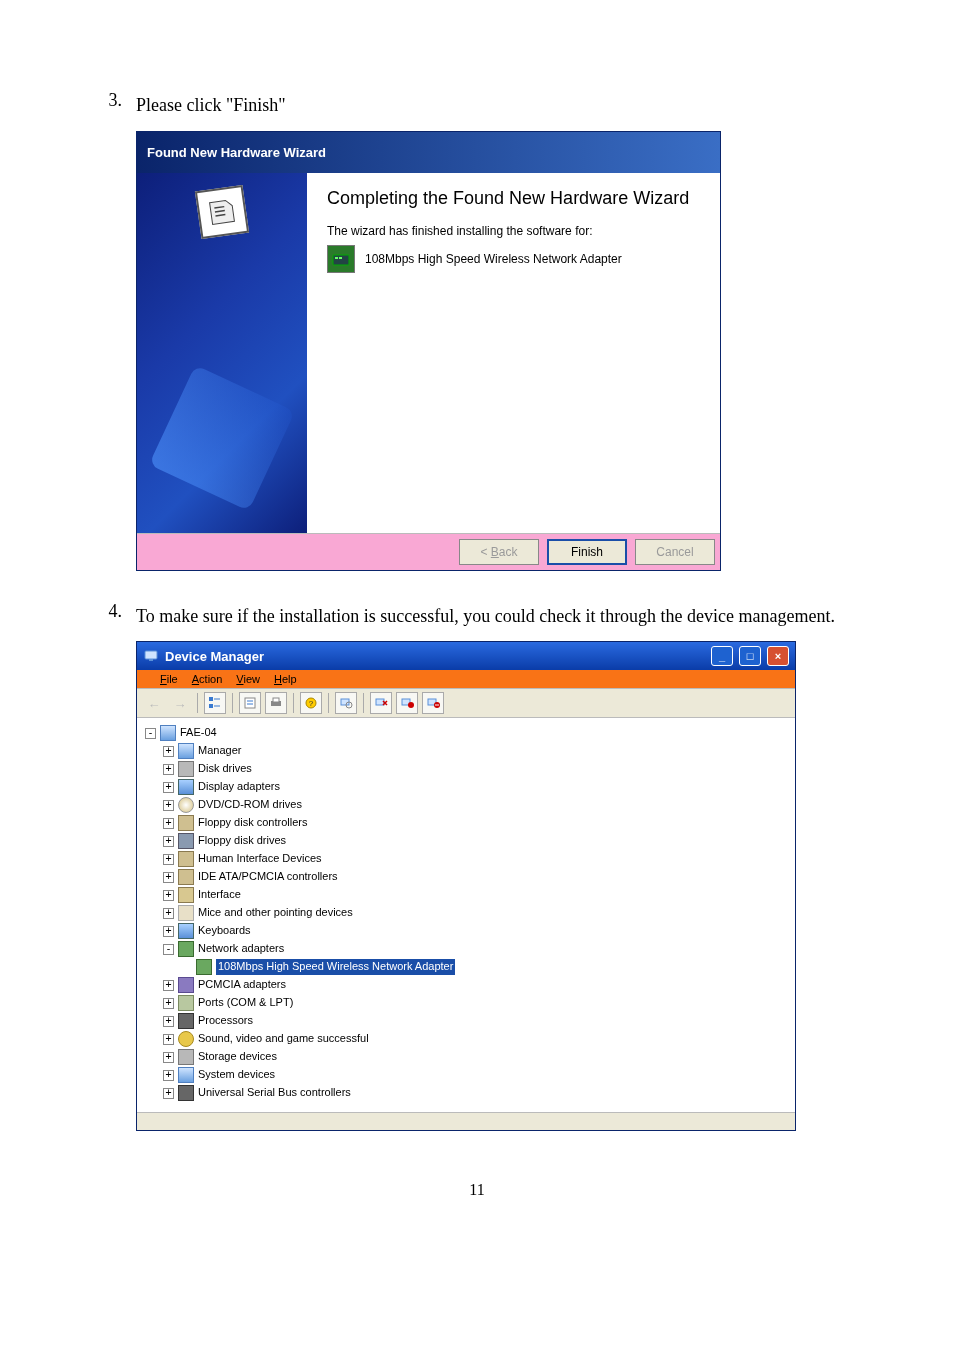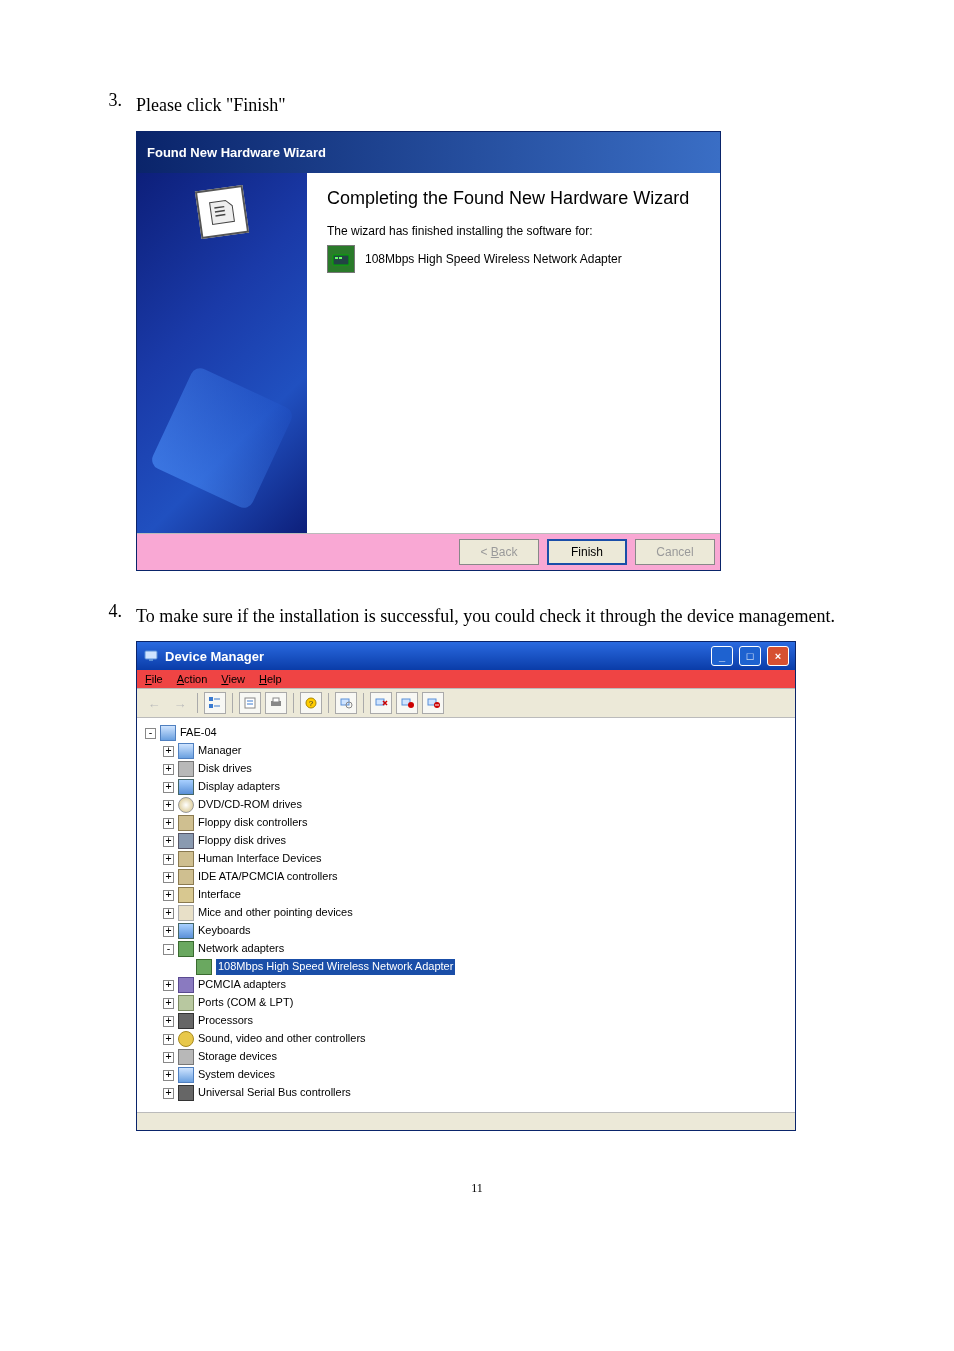--- a/index.html
+++ b/index.html
@@ -26,21 +26,21 @@
 .wiz-btn.primary{border:2px solid #1a4ea8}
 .u{text-decoration:underline}
 .dm{width:660px;margin-left:36px;border:1px solid #0a246a;font-family:Tahoma,Arial,sans-serif;font-size:11px;background:#fff}
 .dm-title{background:linear-gradient(to bottom,#2a6ae0,#0a3ca8);color:#fff;padding:4px 6px;display:flex;align-items:center;gap:6px;font-weight:bold;font-size:13px}
 .dm-title-icon{width:16px;height:16px;display:flex;align-items:center;justify-content:center}
 .dm-spacer{flex:1}
 .dm-ctrl{width:22px;height:20px;border:1px solid #fff;display:flex;align-items:center;justify-content:center;font-size:11px;font-weight:bold;border-radius:3px}
 .dm-min{background:#1e62d0;color:#fff}
 .dm-max{background:#1e62d0;color:#fff}
 .dm-close{background:#d65030;color:#fff}
-.dm-menu{background:#ef4444;padding:3px 8px;display:flex;gap:14px;border-bottom:1px solid #bbb}
+.dm-menu{background:#f97316;padding:3px 23px;display:flex;gap:14px;border-bottom:1px solid #bbb}
 .dm-tb{background:#ece9d8;padding:3px 6px;display:flex;gap:4px;align-items:center;border-bottom:1px solid #bbb}
 .dm-tbbtn{width:22px;height:22px;border:1px solid transparent;display:flex;align-items:center;justify-content:center;font-size:13px;color:#555}
 .dm-tbbtn.disabled{color:#bbb}
 .dm-tbbtn.active{border:1px solid #aaa;background:#f8f8f4}
 .dm-sep{width:1px;height:20px;background:#aaa;margin:0 2px}
 .dm-tree{padding:6px 4px 10px 4px;min-height:380px}
 .tree-root{margin-left:4px}
 .tree-item{display:flex;align-items:center;gap:4px;padding:1px 0;line-height:1.4}
 .tree-children{margin-left:18px}
 .exp{width:11px;height:11px;border:1px solid #888;display:flex;align-items:center;justify-content:center;font-size:10px;font-family:monospace;line-height:1;background:#fff;flex-shrink:0}
@@ -61,21 +61,21 @@
 .ic-pcm{background:#8a7ac0;border:1px solid #5a4a90}
 .ic-port{background:#b8c8a0;border:1px solid #7a8a60}
 .ic-proc{background:#666;border:1px solid #333}
 .ic-sound{background:#e8c84a;border:1px solid #a88a20;border-radius:50%}
 .ic-stor{background:#b8b8b8;border:1px solid #777}
 .ic-sys{background:linear-gradient(#cfe4ff,#6aa0e0);border:1px solid #5080c0}
 .ic-usb{background:#666;border:1px solid #333}
 .ic-root{background:linear-gradient(#cfe4ff,#6aa0e0);border:1px solid #5080c0}
 .sel{background:#1a4ea8;color:#fff;padding:0 2px}
 .dm-status{height:18px;background:#ece9d8;border-top:1px solid #bbb}
-.pagenum{text-align:center;font-family:"Times New Roman",serif;font-size:12px;margin-top:50px}
+.pagenum{text-align:center;font-family:"Times New Roman",serif;font-size:16px;margin-top:50px}
 </style>
 </head>
 <body>
 
 <div class="step">
   <div class="step-row">
     <div class="step-num">3.</div>
     <div class="step-txt">Please click "Finish"</div>
   </div>
 
@@ -284,21 +284,21 @@
               <span>Ports (COM &amp; LPT)</span>
             </div>
             <div class="tree-item">
               <span class="exp">+</span>
               <span class="ticon ic-proc"></span>
               <span>Processors</span>
             </div>
             <div class="tree-item">
               <span class="exp">+</span>
               <span class="ticon ic-sound"></span>
-              <span>Sound, video and other controllers</span>
+              <span>Sound, video and game successful</span>
             </div>
             <div class="tree-item">
               <span class="exp">+</span>
               <span class="ticon ic-stor"></span>
               <span>Storage devices</span>
             </div>
             <div class="tree-item">
               <span class="exp">+</span>
               <span class="ticon ic-sys"></span>
               <span>System devices</span>

